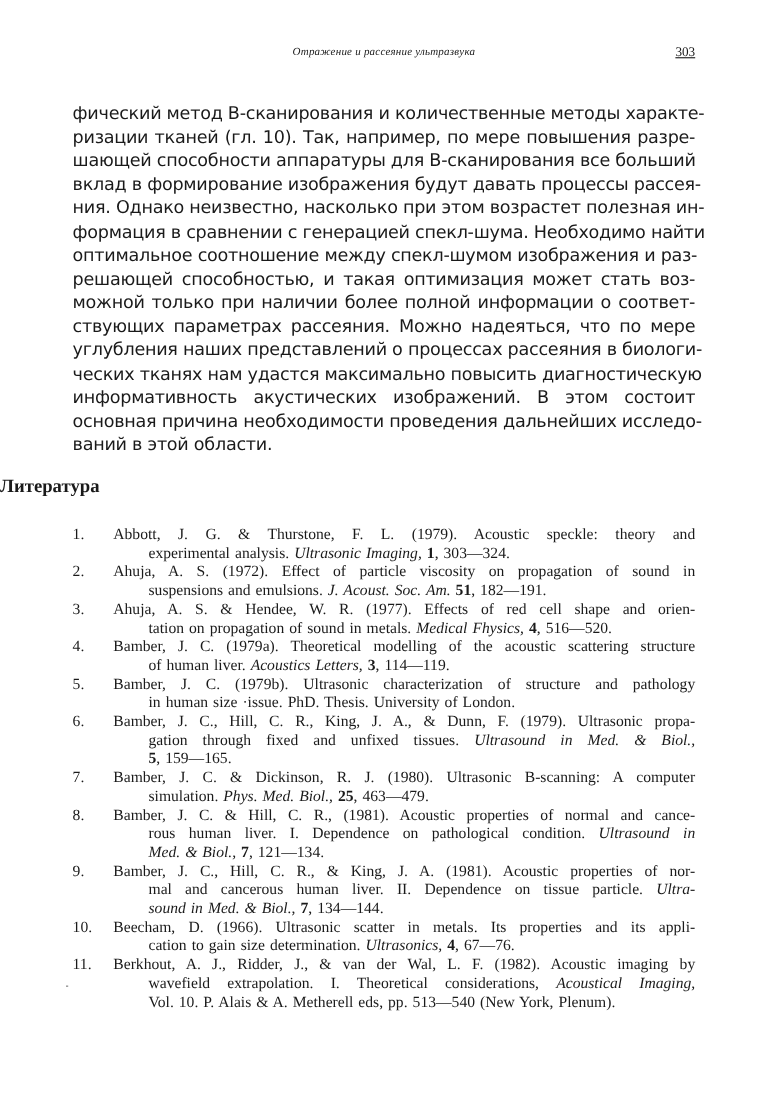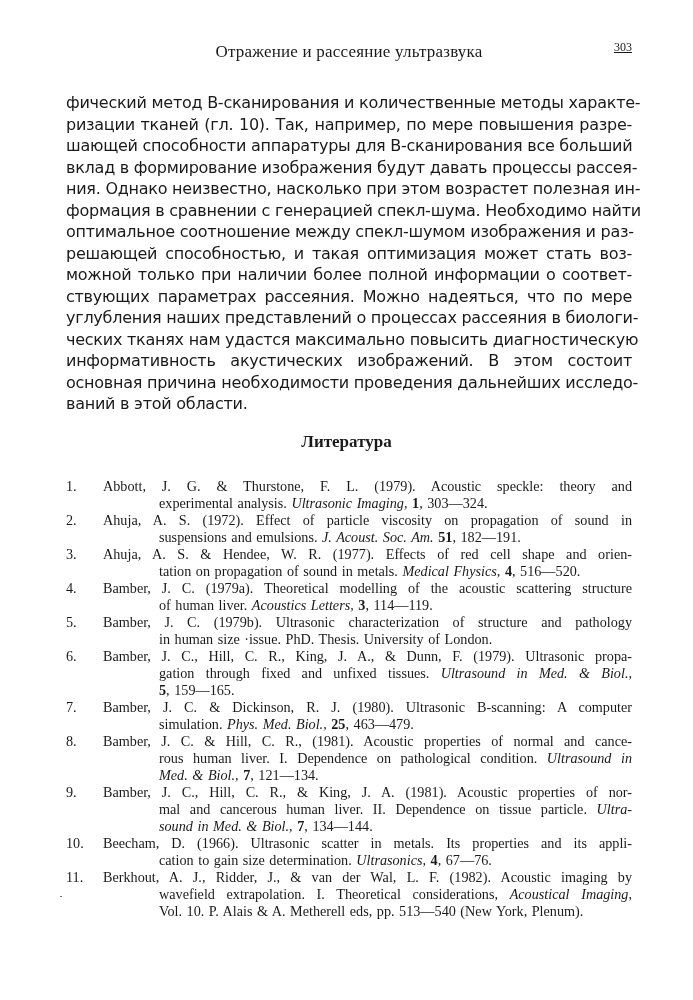--- a/index.html
+++ b/index.html
@@ -1,28 +1,28 @@
 <!DOCTYPE html>
 <html><head>
 <meta charset="utf-8">
 <style>
   html, body { margin: 0; padding: 0; background: #ffffff; }
   body { width: 693px; height: 1000px; position: relative; overflow: hidden; color: #1a1a1a; font-family: "Liberation Serif", serif; }
   .header { position: absolute; top: 40px; left: 66px; width: 566px; height: 24px; }
-  .running-title { position: absolute; left: 0; right: 0; text-align: center; top: 2px; font-size: 17px; letter-spacing: 0.2px; }
+  .running-title { position: absolute; left: 0; right: 0; text-align: center; top: 2px; font-size: 10px; letter-spacing: 0.2px; font-style: italic; }
   .page-number { position: absolute; right: 0; top: 0; font-size: 12px; text-decoration: underline; }
   .body-text { position: absolute; top: 92px; left: 66px; width: 566px; font-family: "DejaVu Sans", sans-serif; font-size: 16px; line-height: 21.5px; letter-spacing: -0.25px; }
   .body-line { display: block; text-align: justify; text-align-last: justify; white-space: nowrap; height: 21.5px; }
   .body-line.last { text-align-last: left; }
-  .section-title { position: absolute; top: 432px; left: 0; width: 693px; text-align: center; font-family: "Liberation Serif", serif; font-weight: bold; font-size: 17px; }
+  .section-title { position: absolute; top: 432px; left: 0; width: 693px; font-family: "Liberation Serif", serif; font-weight: bold; font-size: 17px; }
   .refs { position: absolute; top: 478px; left: 66px; width: 566px; font-family: "Liberation Serif", serif; font-size: 14.2px; line-height: 17px; }
   .ref { position: relative; padding-left: 37px; margin-bottom: 0px; }
   .ref-num { position: absolute; left: 0; top: 0; }
   .ref-line { display: block; white-space: nowrap; text-align: justify; text-align-last: justify; height: 17px; word-spacing: 1px; }
-  .ref-line.cont { margin-left: 56px; }
+  .ref-line.cont { margin-left: 32px; }
   .ref-line.last { text-align-last: left; }
   .it { font-style: italic; }
   .b { font-weight: bold; }
   .speck { position: absolute; left: 60px; top: 896px; width: 2px; height: 1px; background: #777; }
 </style>
 </head>
 <body>
 
 <div class="header">
   <div class="running-title">Отражение и рассеяние ультразвука</div>

